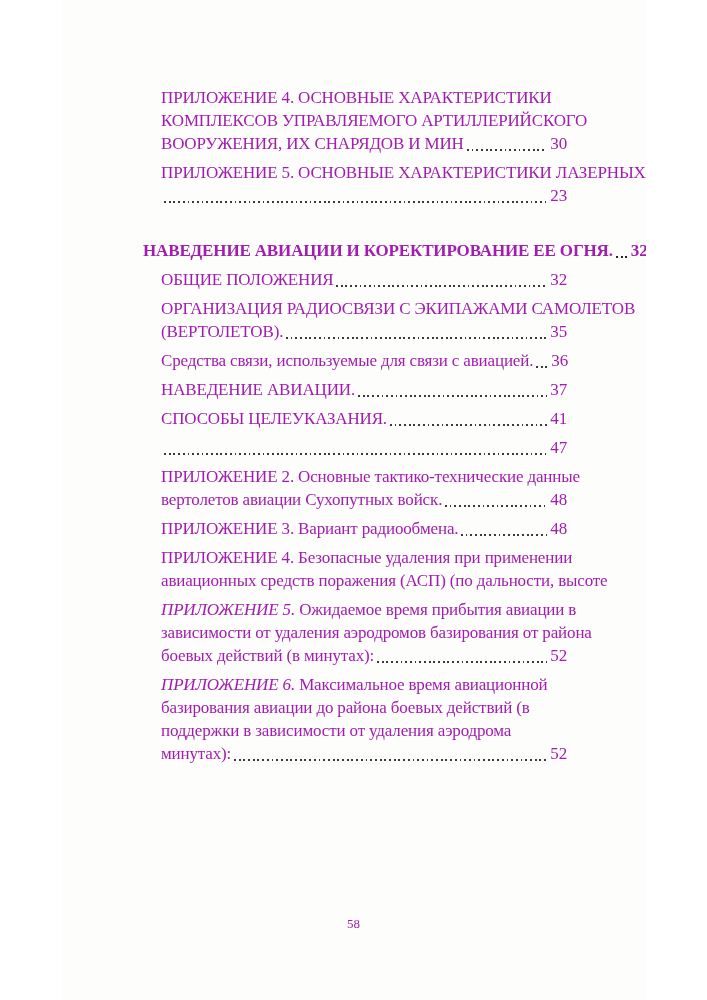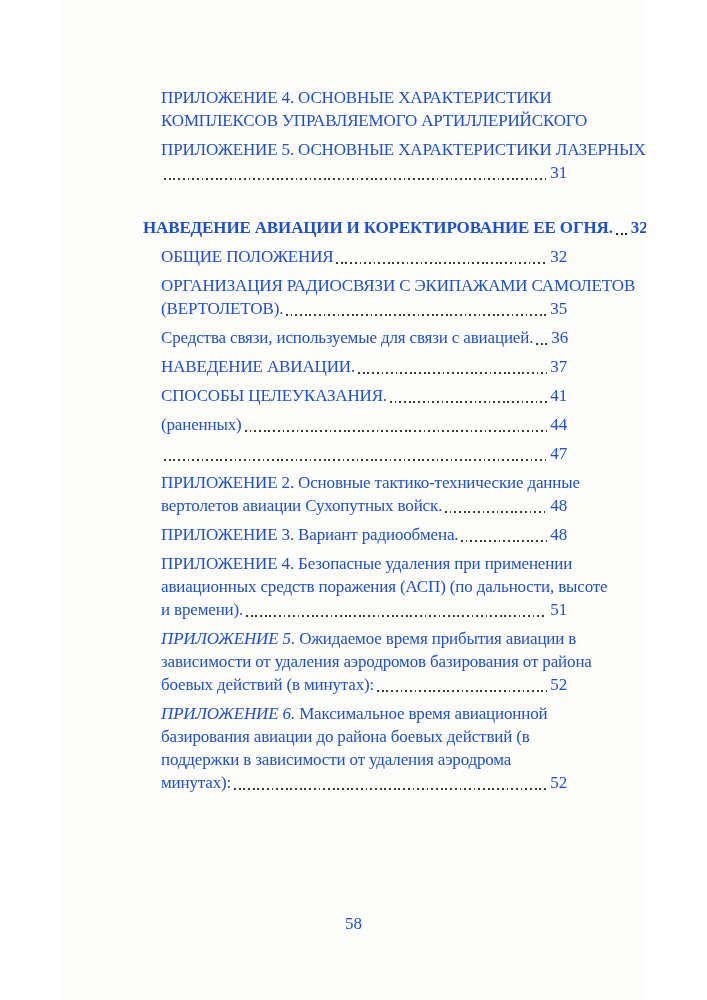--- a/index.html
+++ b/index.html
@@ -4,21 +4,21 @@
 <style>
   * { margin: 0; padding: 0; box-sizing: border-box; }
   html, body { background: #ffffff; }
 
   .page {
     position: relative;
     width: 585px;
     height: 1000px;
     margin: 0 auto;
     background: #fdfdfc;
-    color: #1d4ed8;
+    color: #a21caf;
     font-family: "Liberation Serif", "DejaVu Serif", serif;
     overflow: hidden;
   }
 
   .toc {
     position: absolute;
     top: 86px;
     left: 0;
     right: 0;
   }
@@ -65,38 +65,43 @@
   }
 
   .pagenum { flex: 0 0 auto; }
 
   .footer {
     position: absolute;
     top: 912px;
     left: 0;
     right: 0;
     text-align: center;
-    font-size: 17px;
+    font-size: 13px;
     line-height: 23px;
   }
 </style>
 </head>
 <body>
 
 <div class="page">
   <div id="toc" class="toc">
       <div class="toc-entry level-1">
         <div class="entry-line"><span class="line-text">ПРИЛОЖЕНИЕ 4. ОСНОВНЫЕ ХАРАКТЕРИСТИКИ</span></div>
         <div class="entry-line"><span class="line-text">КОМПЛЕКСОВ УПРАВЛЯЕМОГО АРТИЛЛЕРИЙСКОГО</span></div>
+        <div class="entry-line entry-line-last">
+          <span class="line-text">ВООРУЖЕНИЯ, ИХ СНАРЯДОВ И МИН</span>
+          <span class="dots"></span>
+          <span class="pagenum">30</span>
+        </div>
       </div>
       <div class="toc-entry level-1">
         <div class="entry-line"><span class="line-text">ПРИЛОЖЕНИЕ 5. ОСНОВНЫЕ ХАРАКТЕРИСТИКИ ЛАЗЕРНЫХ</span></div>
         <div class="entry-line entry-line-last">
           <span class="dots"></span>
-          <span class="pagenum">31</span>
+          <span class="pagenum">23</span>
         </div>
       </div>
       <div class="toc-entry level-0">
         <div class="entry-line entry-line-last">
           <span class="line-text">НАВЕДЕНИЕ АВИАЦИИ И КОРЕКТИРОВАНИЕ ЕЕ ОГНЯ.</span>
           <span class="dots"></span>
           <span class="pagenum">32</span>
         </div>
       </div>
       <div class="toc-entry level-1">
@@ -129,25 +134,20 @@
         </div>
       </div>
       <div class="toc-entry level-1">
         <div class="entry-line entry-line-last">
           <span class="line-text">СПОСОБЫ ЦЕЛЕУКАЗАНИЯ.</span>
           <span class="dots"></span>
           <span class="pagenum">41</span>
         </div>
       </div>
       <div class="toc-entry level-1">
-        <div class="entry-line entry-line-last">
-          <span class="line-text">(раненных)</span>
-          <span class="dots"></span>
-          <span class="pagenum">44</span>
-        </div>
       </div>
       <div class="toc-entry level-1">
         <div class="entry-line entry-line-last">
           <span class="dots"></span>
           <span class="pagenum">47</span>
         </div>
       </div>
       <div class="toc-entry level-1">
         <div class="entry-line"><span class="line-text">ПРИЛОЖЕНИЕ 2. Основные тактико-технические данные</span></div>
         <div class="entry-line entry-line-last">
@@ -159,25 +159,20 @@
       <div class="toc-entry level-1">
         <div class="entry-line entry-line-last">
           <span class="line-text">ПРИЛОЖЕНИЕ 3. Вариант радиообмена.</span>
           <span class="dots"></span>
           <span class="pagenum">48</span>
         </div>
       </div>
       <div class="toc-entry level-1">
         <div class="entry-line"><span class="line-text">ПРИЛОЖЕНИЕ 4. Безопасные удаления при применении</span></div>
         <div class="entry-line"><span class="line-text">авиационных средств поражения (АСП) (по дальности, высоте</span></div>
-        <div class="entry-line entry-line-last">
-          <span class="line-text">и времени).</span>
-          <span class="dots"></span>
-          <span class="pagenum">51</span>
-        </div>
       </div>
       <div class="toc-entry level-1">
         <div class="entry-line"><span class="line-text"><i>ПРИЛОЖЕНИЕ 5.</i> Ожидаемое время прибытия авиации в</span></div>
         <div class="entry-line"><span class="line-text">зависимости от удаления аэродромов базирования от района</span></div>
         <div class="entry-line entry-line-last">
           <span class="line-text">боевых действий (в минутах):</span>
           <span class="dots"></span>
           <span class="pagenum">52</span>
         </div>
       </div>

